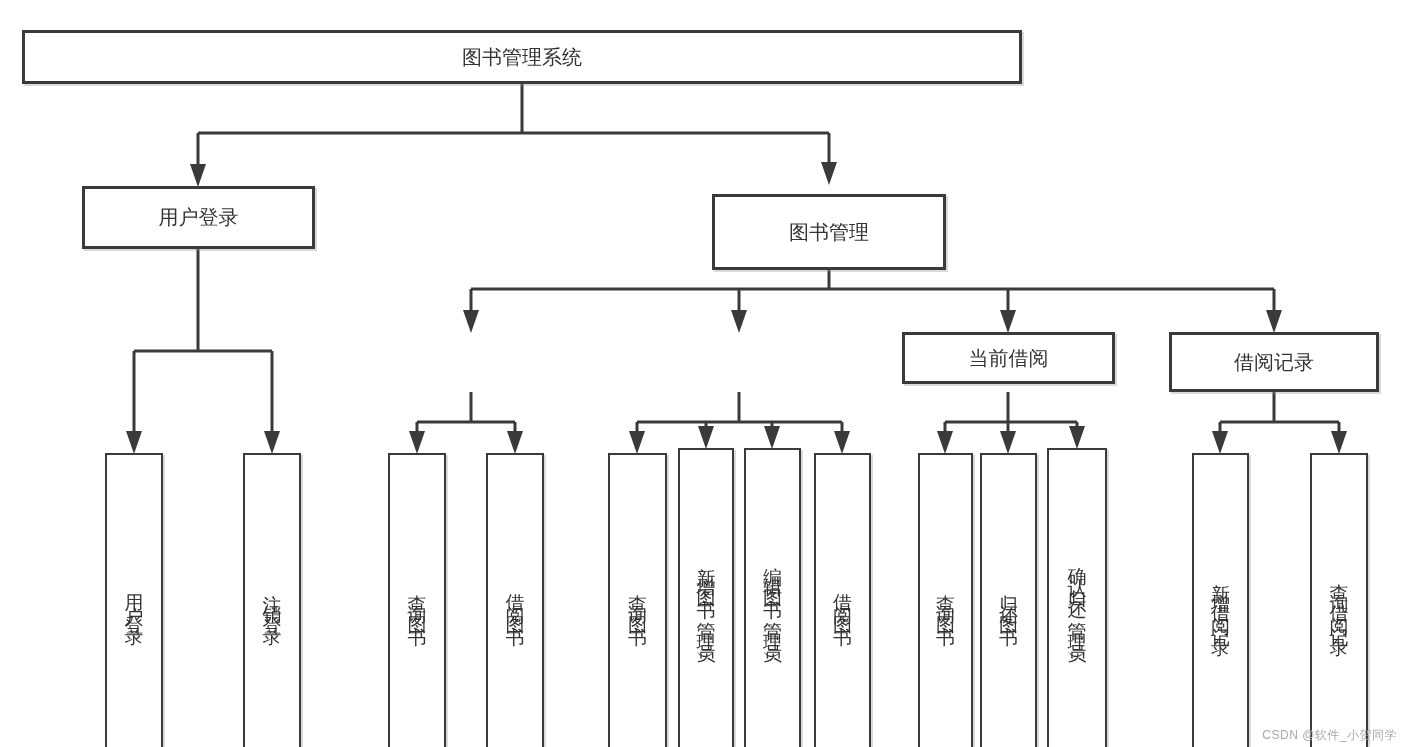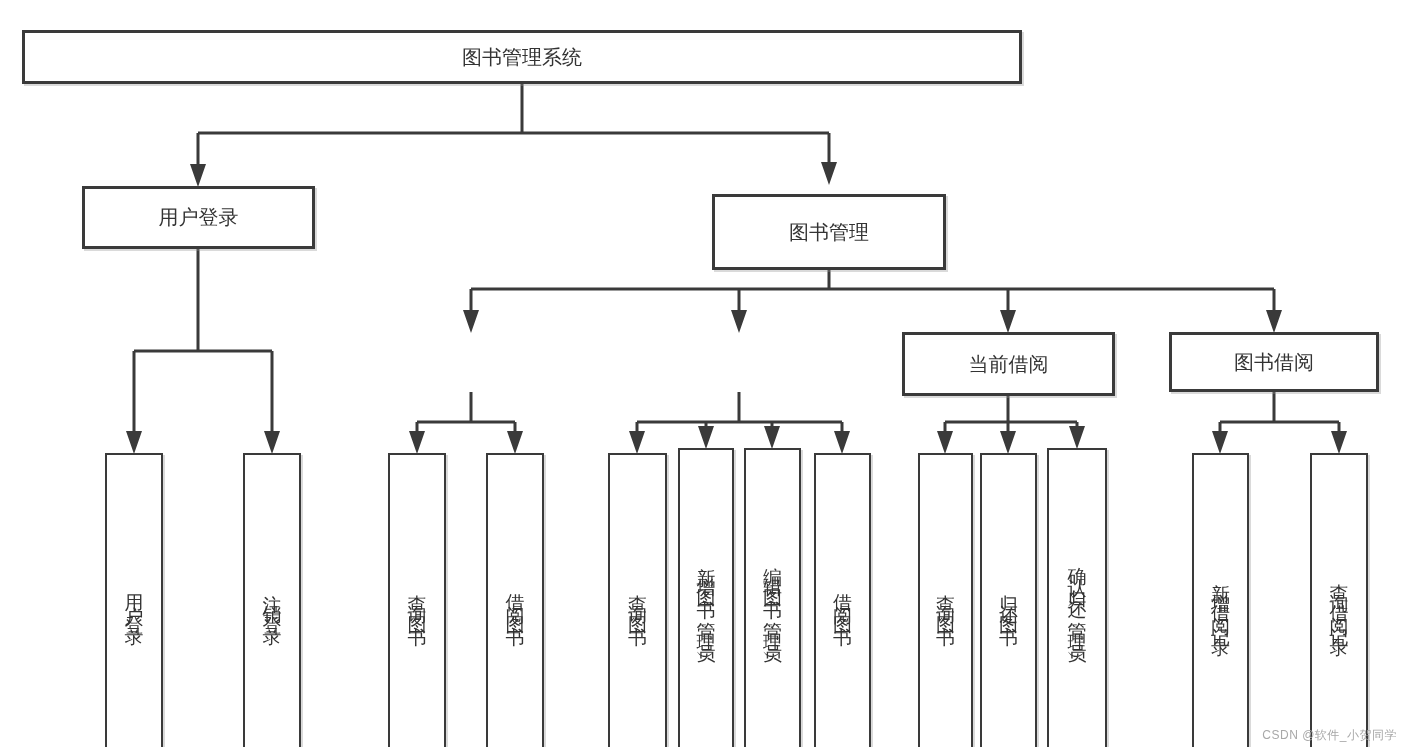--- a/index.html
+++ b/index.html
@@ -36,21 +36,21 @@
     color:#a8a8a8;
     font-size:12px;
     letter-spacing:0.5px;
   }
   
   .p-root {left:22px;  top:14px;  width:1000px; height:54px;}
   .p-l2a  {left:82px;  top:170px; width:233px; height:63px;}
   .p-l2b  {left:712px; top:178px; width:234px; height:76px;}
   .p-l3a  {left:362px; top:316px; width:218px; height:60px;}
   .p-l3b  {left:632px; top:316px; width:214px; height:60px;}
-  .p-l3c  {left:902px; top:316px; width:213px; height:64px;}
+  .p-l3c  {left:902px; top:316px; width:213px; height:52px;}
   .p-l3d  {left:1169px;top:316px; width:210px; height:60px;}
   .p-f0   {left:105px; top:437px; width:58px; height:296px;}
   .p-f1   {left:243px; top:437px; width:58px; height:296px;}
   .p-f2   {left:388px; top:437px; width:58px; height:296px;}
   .p-f3   {left:486px; top:437px; width:58px; height:296px;}
   .p-f4   {left:608px; top:437px; width:59px; height:296px;}
   .p-f5   {left:678px; top:432px; width:56px; height:306px;}
   .p-f6   {left:744px; top:432px; width:57px; height:306px;}
   .p-f7   {left:814px; top:437px; width:57px; height:296px;}
   .p-f8   {left:918px; top:437px; width:55px; height:296px;}
@@ -120,21 +120,21 @@
       M1212 415 H1228 L1220 438 Z
       M1331 415 H1347 L1339 438 Z"></path>
   </svg>
 
   <div class="node p-root">图书管理系统</div>
 
   <div class="node p-l2a">用户登录</div>
   <div class="node p-l2b">图书管理</div>
 
   <div class="node p-l3c">当前借阅</div>
-  <div class="node p-l3d">图书借阅</div>
+  <div class="node p-l3d">借阅记录</div>
 
   <div class="node leaf p-f0">用户登录</div>
   <div class="node leaf p-f1">注销登录</div>
 
   <div class="node leaf p-f2">查询图书</div>
   <div class="node leaf p-f3">借阅图书</div>
 
   <div class="node leaf p-f4">查询图书</div>
   <div class="node leaf p-f5">新增图书（管理员）</div>
   <div class="node leaf p-f6">编辑图书（管理员）</div>

